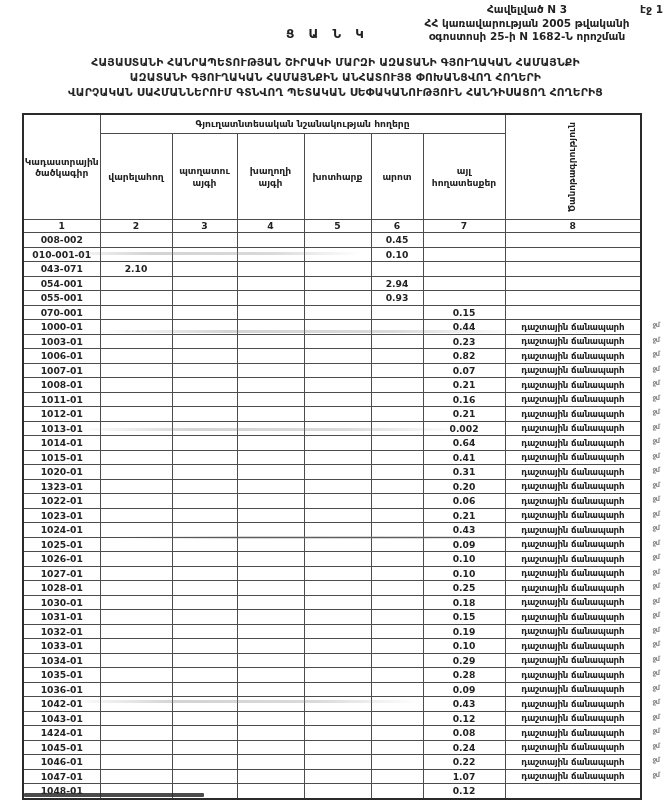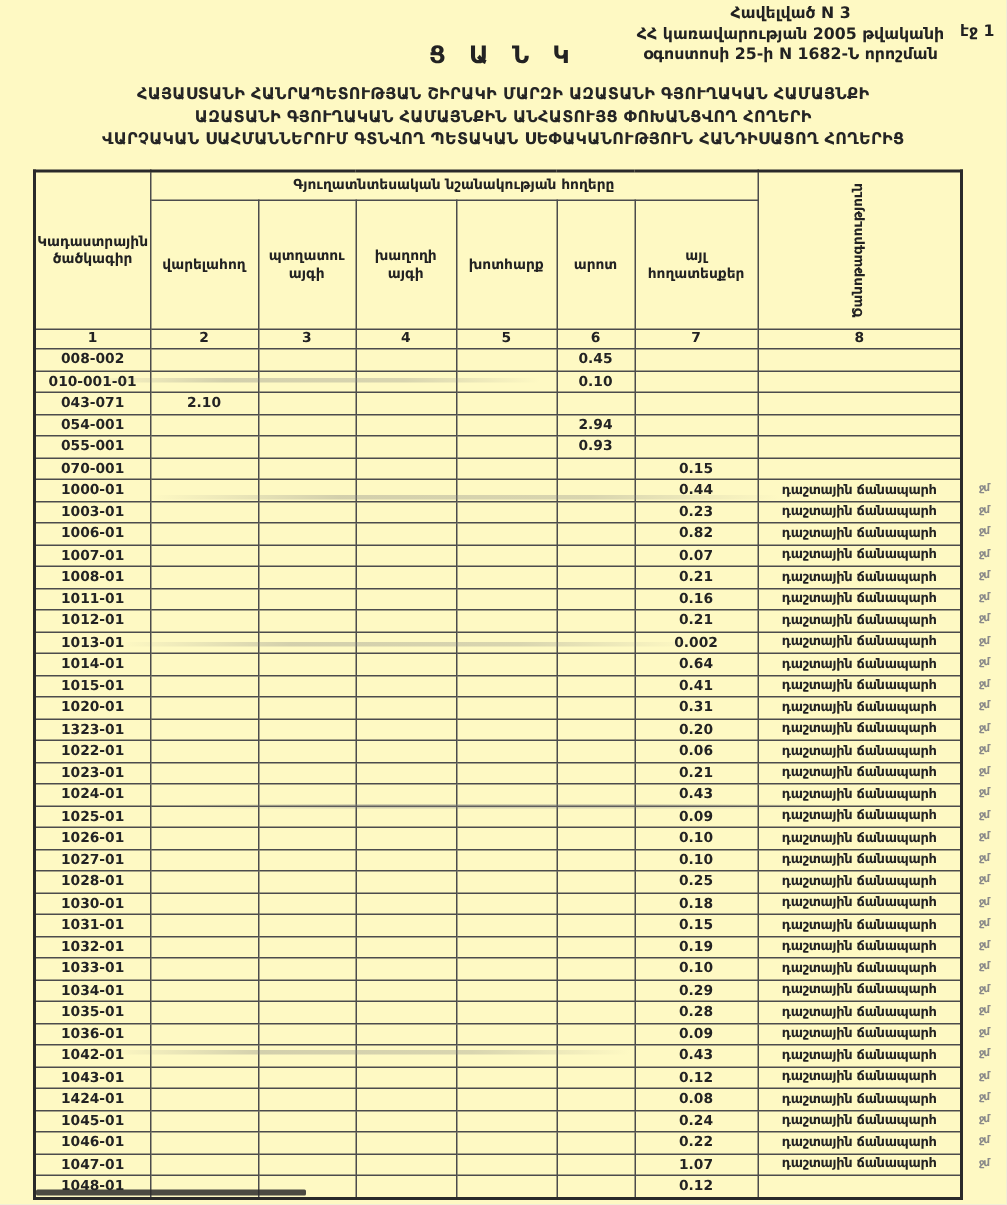--- a/index.html
+++ b/index.html
@@ -1,31 +1,31 @@
 <!DOCTYPE html>
 <html><head>
 <meta charset="utf-8">
 <style>
   html,body{margin:0;padding:0;background:#e8e8e6;}
   .page{
     width:671px;height:803px;position:relative;margin:0 auto;
-    background:#fef9c3;
+    background:#ffffff;
     font-family:"DejaVu Sans",sans-serif;
     color:#1c1c1c;overflow:hidden;
   }
   
   .ref-block{
     position:absolute;top:3px;right:10px;width:268px;
     text-align:center;font-weight:bold;font-size:10.5px;line-height:1.3;color:#222;
   }
   .ref-line1{position:relative;}
-  .page-num{position:absolute;right:-2px;top:12px;font-weight:bold;font-size:10.5px;}
+  .page-num{position:absolute;right:-2px;top:0;font-weight:bold;font-size:10.5px;}
   .doc-type{
     position:absolute;left:286px;top:27px;
-    font-weight:bold;font-size:16px;letter-spacing:5px;color:#222;
+    font-weight:bold;font-size:12px;letter-spacing:5px;color:#222;
   }
   .title-block{
     position:absolute;top:56px;left:0;width:100%;
     text-align:center;font-weight:bold;font-size:10.7px;line-height:1.4;
     letter-spacing:.2px;color:#252525;
   }
   
   table.land{
     position:absolute;left:22px;top:113px;width:618px;
     border-collapse:collapse;table-layout:fixed;

